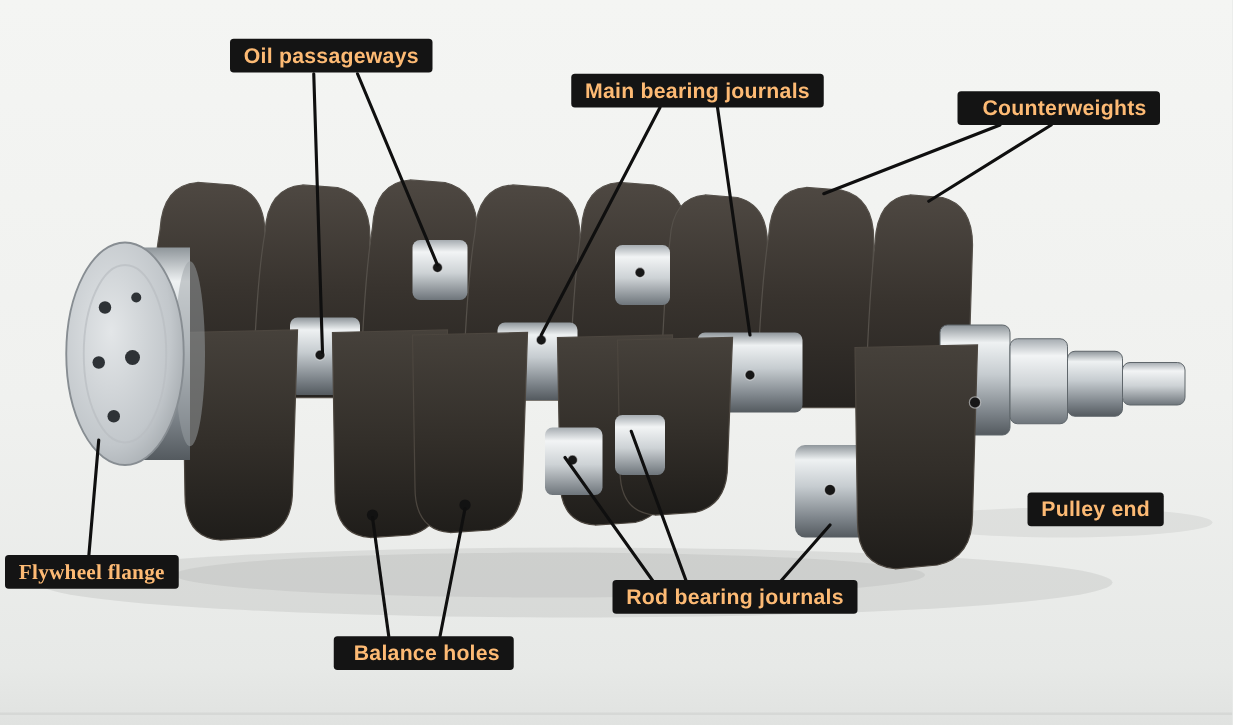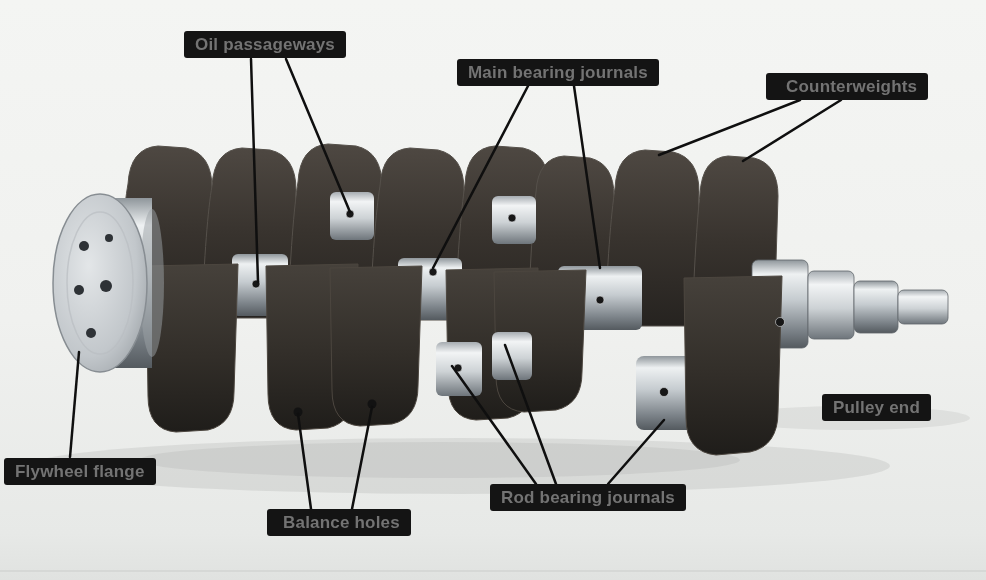--- a/index.html
+++ b/index.html
@@ -3,21 +3,21 @@
 <meta charset="utf-8">
 <style>
   html,body { margin:0; padding:0; background:#e8eae8; }
   .stage {
     position:relative; width:986px; height:580px; overflow:hidden;
     background:linear-gradient(180deg,#f4f5f3 0%, #f0f1ef 55%, #e7e9e7 92%, #e0e2e0 100%);
     font-family:"Liberation Sans", sans-serif;
   }
   .stage svg { position:absolute; left:0; top:0; }
   .callout {
-    position:absolute; background:#141414; color:#737373;
+    position:absolute; background:#141414; color:#fdba74;
     font-weight:bold; font-size:17px; line-height:19px;
     padding:4px 11px; border-radius:3px; white-space:nowrap;
     letter-spacing:0.2px;
   }
 </style>
 </head>
 <body>
 
 <div class="stage">
 
@@ -143,18 +143,18 @@
       <line x1="352" y1="509" x2="372" y2="407"></line>
       <line x1="536" y1="484" x2="452" y2="366"></line>
       <line x1="556" y1="484" x2="505" y2="345"></line>
       <line x1="608" y1="484" x2="664" y2="420"></line>
     </g>
   </svg>
 
   <div class="callout" style="left:184px; top:31px;">Oil passageways</div>
   <div class="callout" style="left:457px; top:59px;">Main bearing journals</div>
   <div class="callout" style="left:766px; top:73px;padding-left:20px;">Counterweights</div>
-  <div class="callout" style="left:4px;   top:458px;">Flywheel flange</div>
+  <div class="callout" style="left:4px;   top:444px;font-family:Liberation Serif, serif;">Flywheel flange</div>
   <div class="callout" style="left:267px; top:509px;padding-left:16px;">Balance holes</div>
-  <div class="callout" style="left:490px; top:484px;">Rod bearing journals</div>
+  <div class="callout" style="left:490px; top:464px;">Rod bearing journals</div>
   <div class="callout" style="left:822px; top:394px;">Pulley end</div>
 
 </div>
 
 </body></html>

